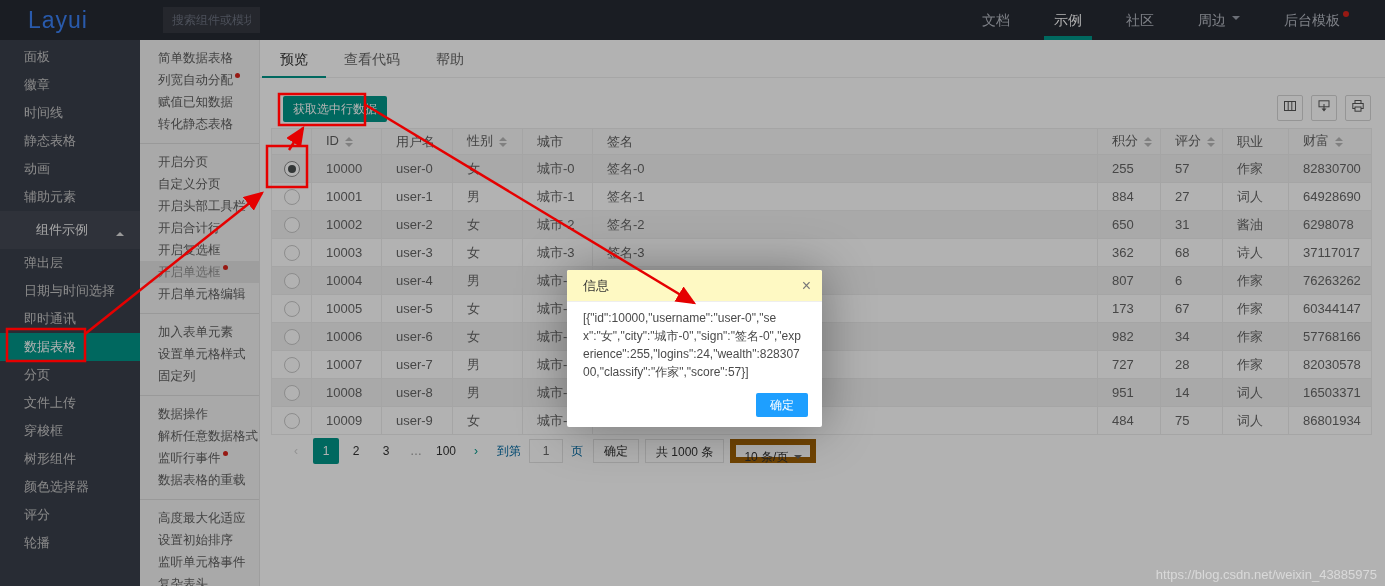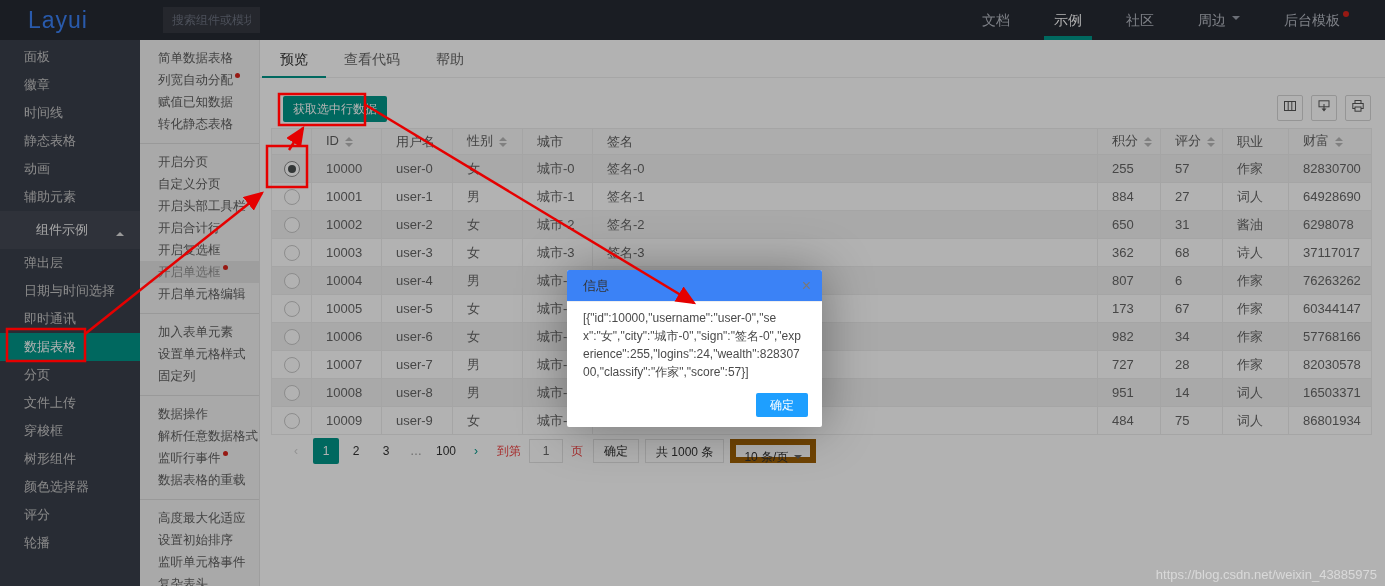--- a/index.html
+++ b/index.html
@@ -68,33 +68,33 @@
   .radio{display:inline-block;width:16px;height:16px;border:1px solid #c9c9c9;border-radius:50%;background:#fff;vertical-align:middle;position:relative;cursor:pointer}
   .radio.on{border-color:#8a8a8a}
   .radio.on::after{content:"";position:absolute;left:3px;top:3px;width:8px;height:8px;border-radius:50%;background:#4a4f50}
 
   .pager{margin-top:3px;padding-left:12px;display:flex;align-items:center;font-size:12px;color:#333}
   .pg{min-width:26px;height:26px;line-height:26px;text-align:center;margin-right:4px;cursor:pointer;color:#333}
   .pg.prev{color:#d2d2d2;cursor:default}
   .pg.active{background:var(--accent);color:#fff;border-radius:2px;cursor:default}
   .pg.next{color:var(--accent)}
   .pg.ellipsis{color:#999;cursor:default}
-  .goto-label,.page-label{color:#ef4444;margin:0 4px;white-space:nowrap}
+  .goto-label,.page-label{color:#0369a1;margin:0 4px;white-space:nowrap}
   .goto-input{width:34px;height:24px;border:1px solid #e2e2e2;text-align:center;font-size:12px;color:#666;margin:0 4px;outline:none;background:#fff}
   .pg-btn{height:24px;line-height:22px;padding:0 10px;border:1px solid #e2e2e2;background:#fff;margin:0 6px;cursor:pointer;color:#333;font-size:12px;white-space:nowrap}
   .pg-total{height:24px;line-height:24px;padding:0 10px;border:1px solid #e2e2e2;background:#fff;margin-right:6px;white-space:nowrap}
   .pg-select{height:24px;line-height:24px;padding:0 8px;border:6px solid #a16207;background:#fff;cursor:pointer;white-space:nowrap}
   .caret-dn-sm{display:inline-block;width:0;height:0;border:4px solid transparent;border-top-color:#666;margin-left:6px;vertical-align:-2px}
 
   
   .dim{position:absolute;left:0;top:0;right:0;bottom:0;background:rgba(0,0,0,.3);z-index:50}
   .watermark{position:absolute;right:8px;bottom:4px;z-index:55;color:rgba(255,255,255,.5);font-size:13px}
   .modal{position:absolute;left:567px;top:270px;width:255px;height:157px;background:#fff;border-radius:2px;
     box-shadow:1px 1px 50px rgba(0,0,0,.35);z-index:60}
-  .modal-title{height:32px;line-height:32px;padding:0 30px 0 16px;background:#3b82f6;border-bottom:1px solid #eee;
+  .modal-title{height:32px;line-height:32px;padding:0 30px 0 16px;background:#fef9c3;border-bottom:1px solid #eee;
     border-radius:2px 2px 0 0;font-size:13px;color:#333}
   .modal-close{position:absolute;right:11px;top:5px;font-size:16px;color:#787878;cursor:pointer;line-height:22px}
   .modal-body{padding:7px 16px 0;font-size:12px;line-height:18px;color:#4a4a4a;word-break:break-all}
   .modal-ok{position:absolute;right:14px;bottom:10px;height:24px;line-height:24px;padding:0 14px;background:var(--blue);
     color:#fff;font-size:12px;border:0;border-radius:2px;cursor:pointer}
   .anno{position:absolute;left:0;top:0;z-index:80;pointer-events:none}
 </style>
 </head>
 <body>
 

